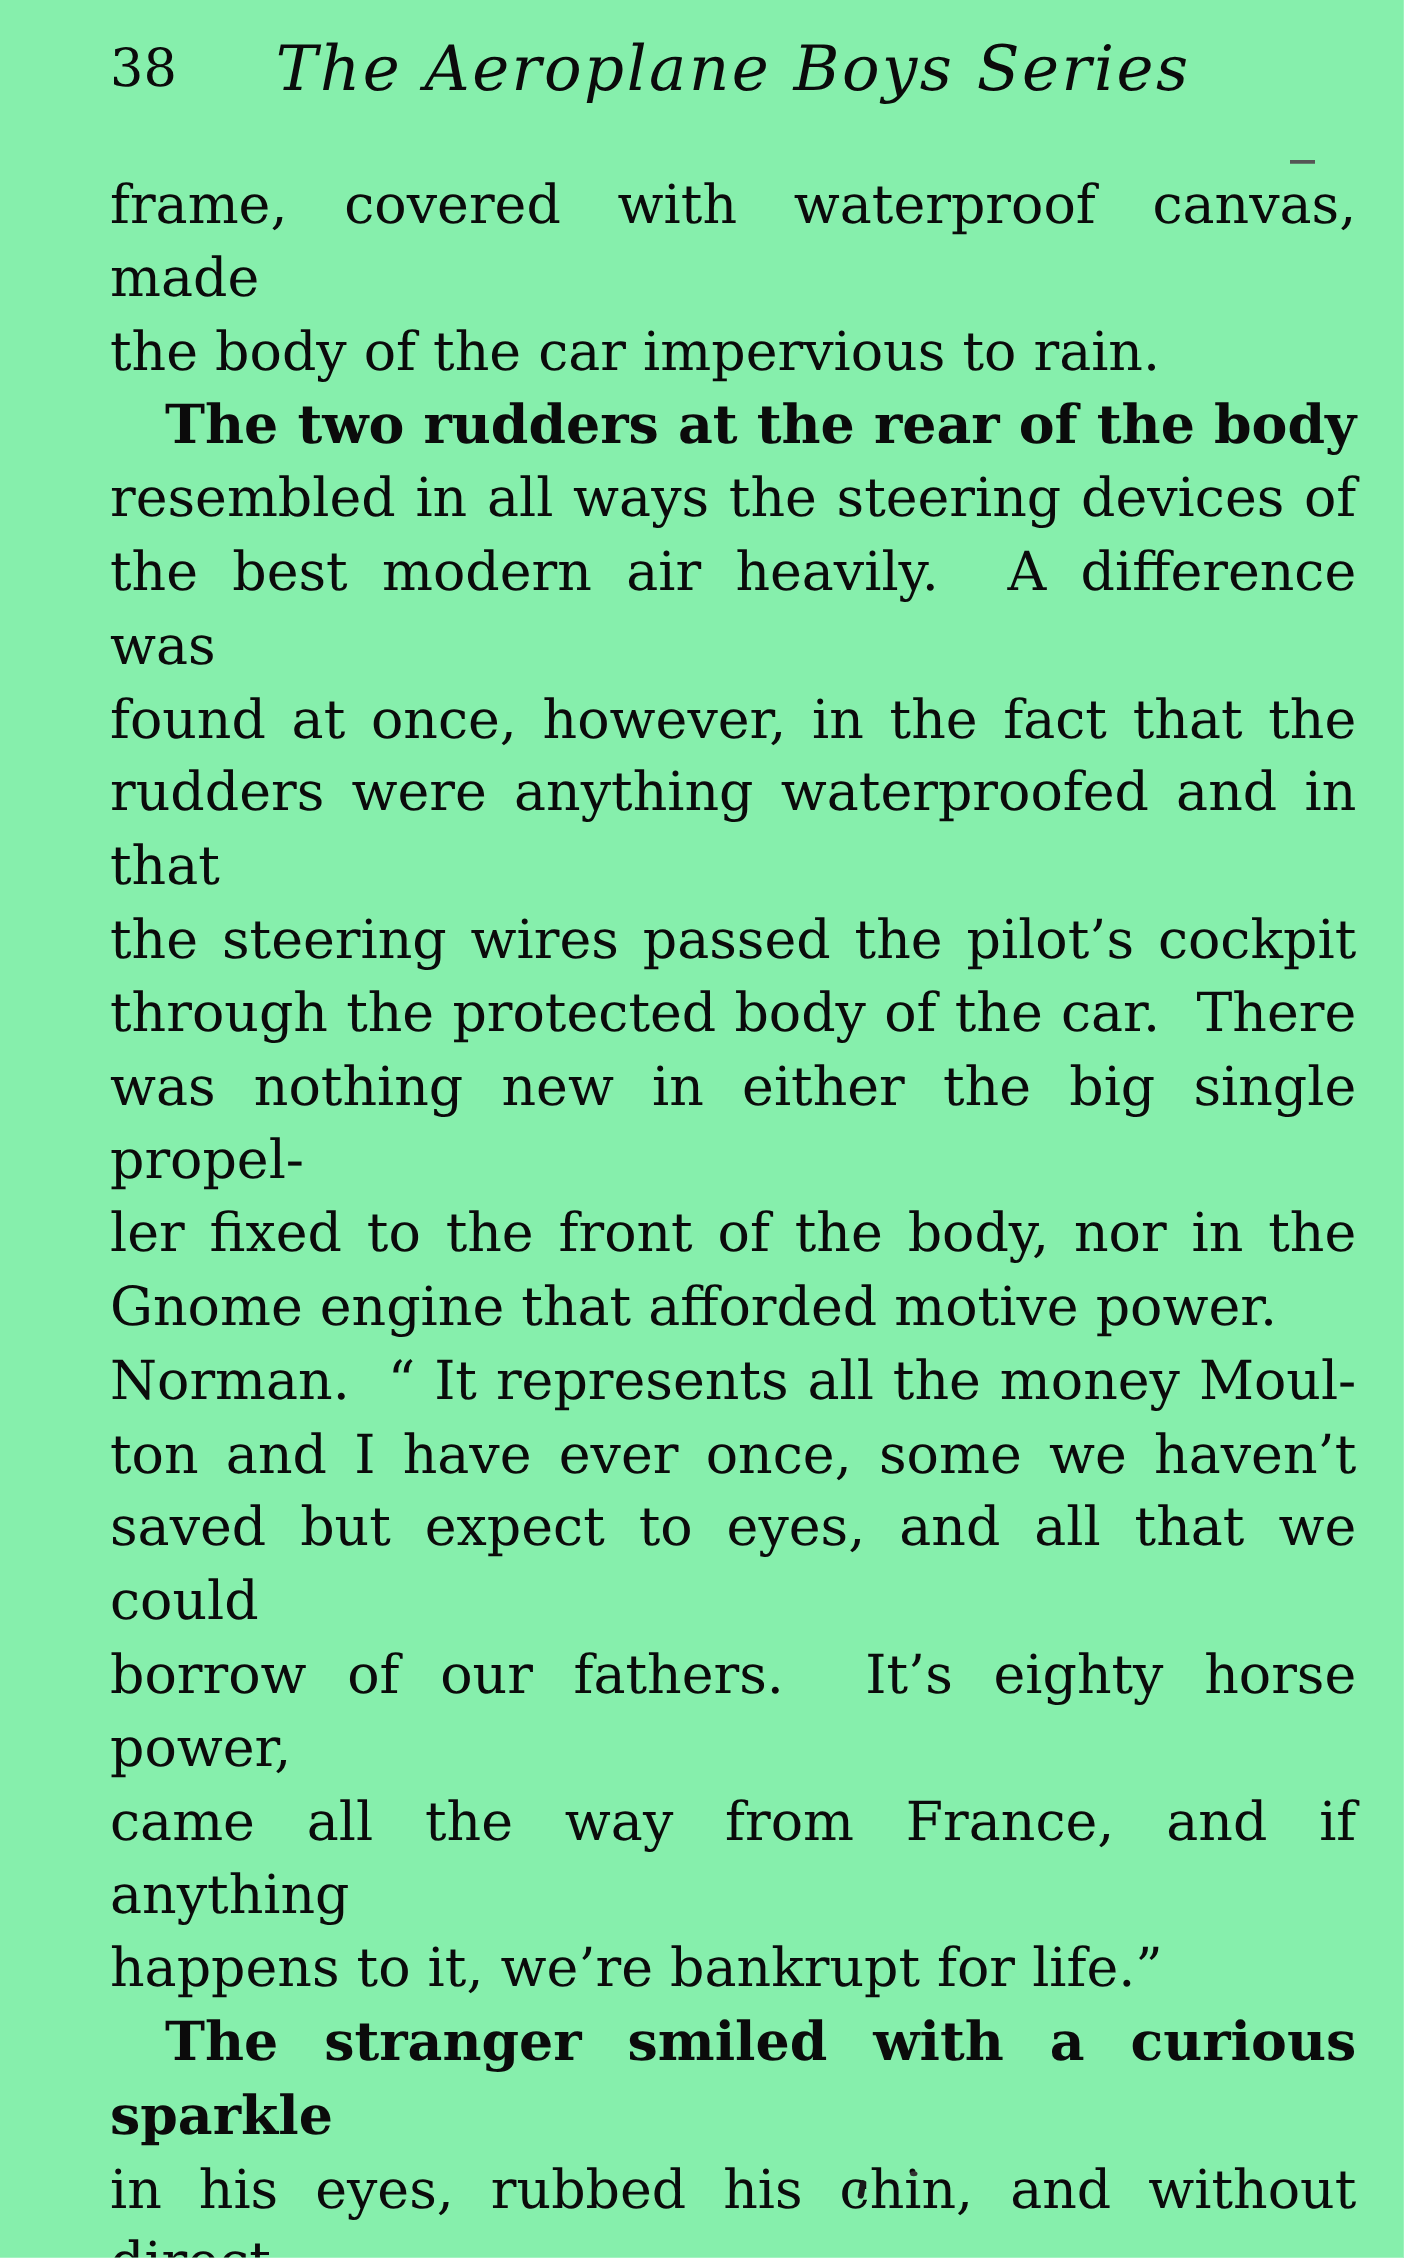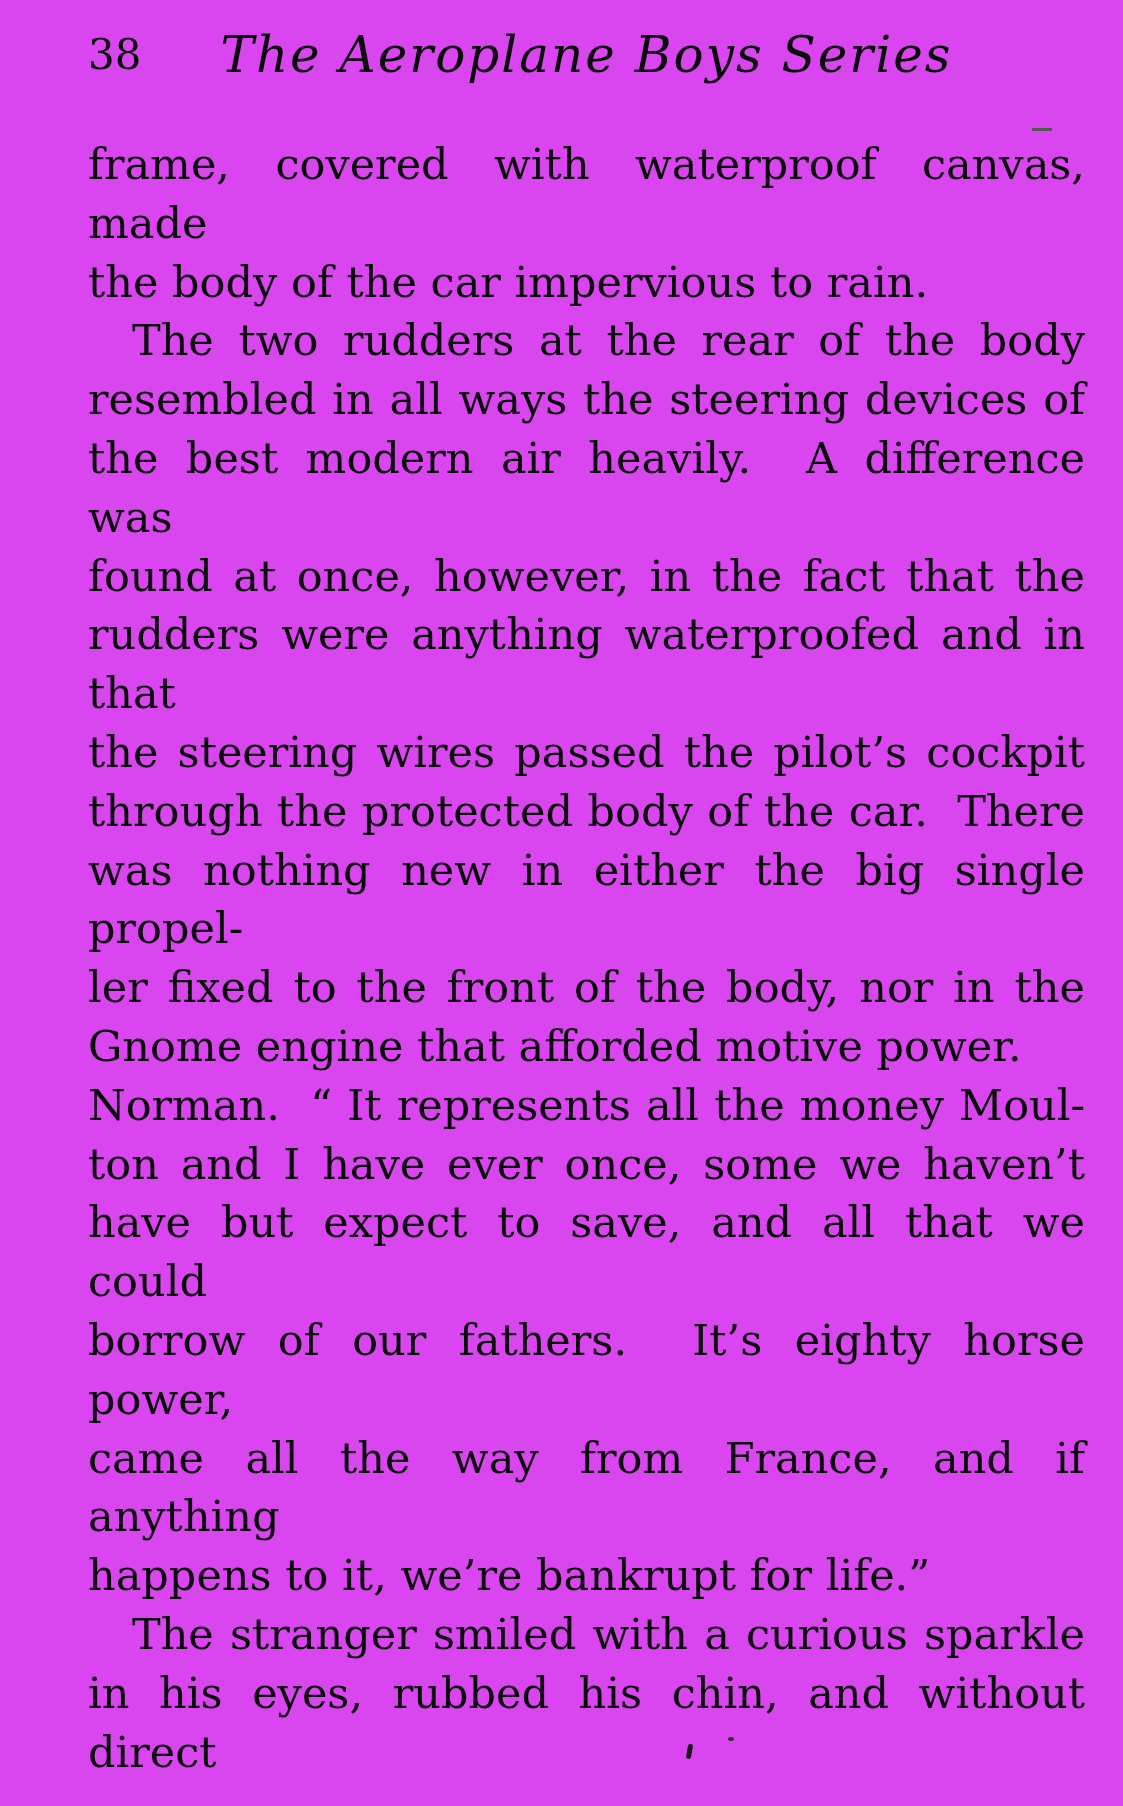--- a/index.html
+++ b/index.html
@@ -4,21 +4,21 @@
 <style>
   html, body { margin: 0; padding: 0; }
   body {
     width: 1123px; height: 1806px;
     background: #ffffff;
     font-family: "DejaVu Serif", serif;
   }
   .page {
     position: relative;
     width: 1123px; height: 1806px;
-    background: #d946ef;
+    background: #86efac;
     color: #0b0b0b;
     overflow: hidden;
   }
   .running-head {
     position: absolute;
     left: 88px; right: 38px; top: 26px; height: 60px;
   }
   .pagenum {
     position: absolute; left: 0; top: 8px;
     font-size: 42px; line-height: 1;
@@ -32,21 +32,21 @@
   }
   .body-text {
     position: absolute;
     left: 88px; top: 135px; width: 997px;
     font-size: 43px;
     line-height: 58.8px;
   }
   .ln { white-space: pre-wrap; }
   .j  { text-align: justify; text-align-last: justify; }
   .l  { text-align: left; text-align-last: left; }
-  .ind { text-indent: 44px; }
+  .ind { text-indent: 44px; font-weight: bold; }
   .speck { position: absolute; background: #1a1a1a; }
   .s1 { left: 687px; top: 1744px; width: 5px; height: 15px; border-radius: 3px; transform: rotate(10deg); }
   .s2 { left: 728px; top: 1737px; width: 6px; height: 4px; border-radius: 50%; background: #333; }
   .s3 { left: 1032px; top: 128px; width: 20px; height: 3px; background: #555; }
 </style>
 </head>
 <body>
 
 <div class="page">
 
@@ -63,21 +63,21 @@
     <div class="ln j">the best modern air heavily.  A difference was</div>
     <div class="ln j">found at once, however, in the fact that the</div>
     <div class="ln j">rudders were anything waterproofed and in that</div>
     <div class="ln j">the steering wires passed the pilot’s cockpit</div>
     <div class="ln j">through the protected body of the car.  There</div>
     <div class="ln j">was nothing new in either the big single propel-</div>
     <div class="ln j">ler fixed to the front of the body, nor in the</div>
     <div class="ln l">Gnome engine that afforded motive power.</div>
     <div class="ln j">Norman.  “ It represents all the money Moul-</div>
     <div class="ln j">ton and I have ever once, some we haven’t</div>
-    <div class="ln j">have but expect to save, and all that we could</div>
+    <div class="ln j">saved but expect to eyes, and all that we could</div>
     <div class="ln j">borrow of our fathers.  It’s eighty horse power,</div>
     <div class="ln j">came all the way from France, and if anything</div>
     <div class="ln l">happens to it, we’re bankrupt for life.”</div>
     <div class="ln j ind">The stranger smiled with a curious sparkle</div>
     <div class="ln j">in his eyes, rubbed his chin, and without direct</div>
 
   </main>
 
   <span class="speck s1"></span>
   <span class="speck s2"></span>

